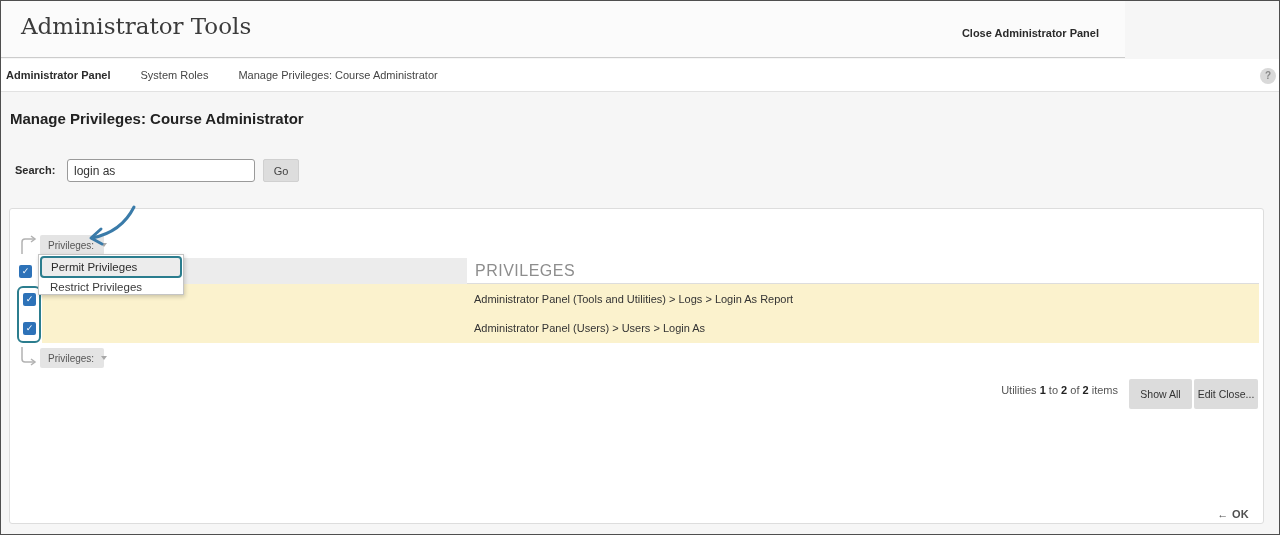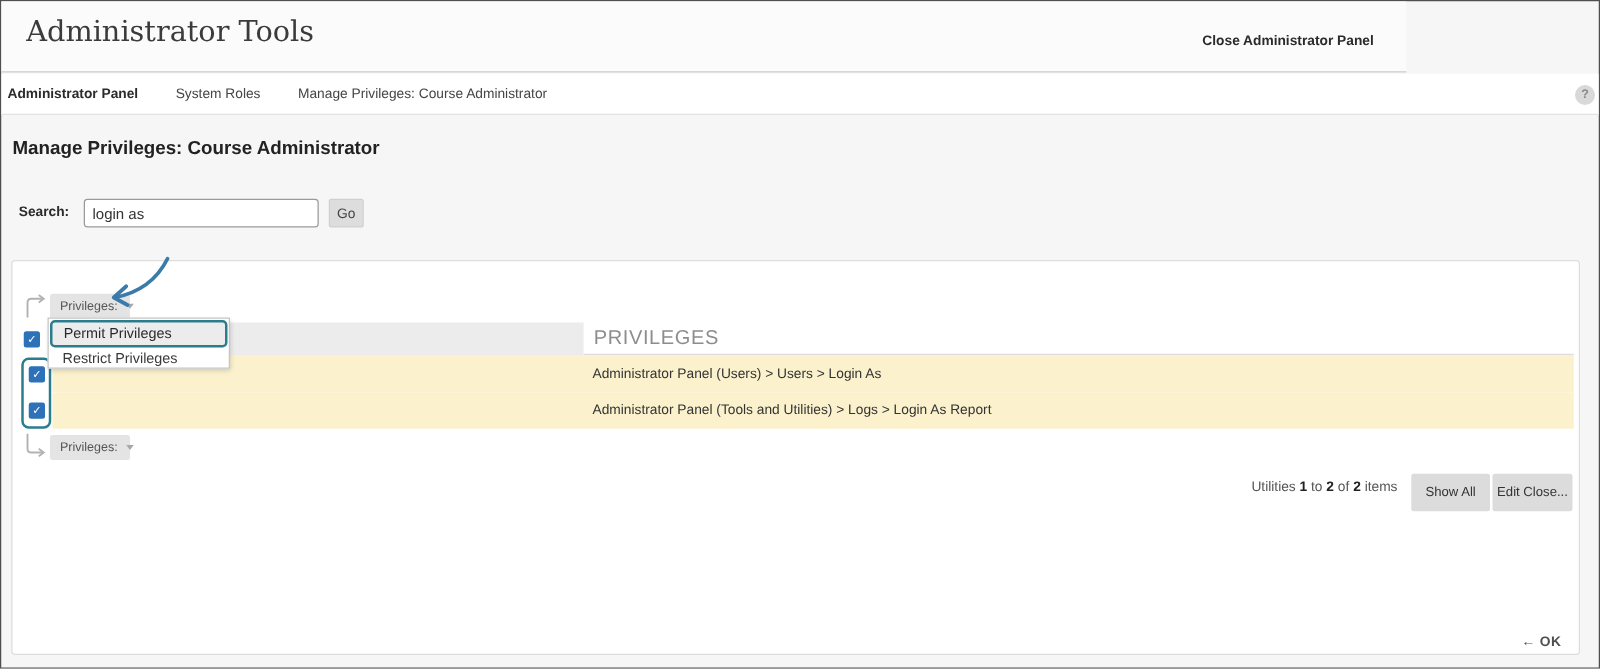--- a/index.html
+++ b/index.html
@@ -28,21 +28,21 @@
                  font-weight:bold; text-align:center; line-height:16px; cursor:pointer; }
 
   
   .page-title { position:absolute; left:9px; top:109px; font-size:15px; font-weight:600;
                 color:#222; }
   .search-label { position:absolute; left:14px; top:163px; font-size:11px; font-weight:bold;
                   color:#2b2b2b; }
   .search-input { position:absolute; left:66px; top:158px; width:188px; height:23px;
                   border:1px solid #9a9a9a; border-radius:3px; font-size:12px; color:#333;
                   padding:0 6px; font-family:"Liberation Sans", sans-serif; background:#fff; }
-  .go-button { position:absolute; left:262px; top:158px; width:28px; height:23px;
+  .go-button { position:absolute; left:262px; top:158px; width:36px; height:23px;
                background:#ddd; border:1px solid #d0d0d0; border-radius:2px; font-size:11px;
                color:#444; cursor:pointer; font-family:"Liberation Sans", sans-serif; }
 
   
   .panel { position:absolute; left:8px; top:207px; width:1255px; height:316px;
            background:#fff; border:1px solid #ddd; border-radius:3px;text-decoration:underline; }
 
   .elbow-arrow { position:absolute; width:24px; height:20px; }
   .elbow-top { left:8px; top:26px; }
   .elbow-bottom { left:8px; top:137px; }
@@ -136,22 +136,22 @@
       <span>Privileges:</span>
       <span class="chev"></span>
     </button>
 
     <div class="hdr-grayblock"></div>
     <div class="hdr-privileges">PRIVILEGES</div>
 
     <div class="cbx cbx-all">✓</div>
 
     <div class="rows">
+      <div class="row">Administrator Panel (Tools and Utilities) &gt; Logs &gt; Login As Report</div>
       <div class="row">Administrator Panel (Users) &gt; Users &gt; Login As</div>
-      <div class="row">Administrator Panel (Tools and Utilities) &gt; Logs &gt; Login As Report</div>
     </div>
 
     <div class="focus-outline"></div>
     <div class="cbx cbx-r1">✓</div>
     <div class="cbx cbx-r2">✓</div>
 
     <div class="menu">
       <div class="menu-item-selected">Permit Privileges</div>
       <div class="menu-item">Restrict Privileges</div>
     </div>

